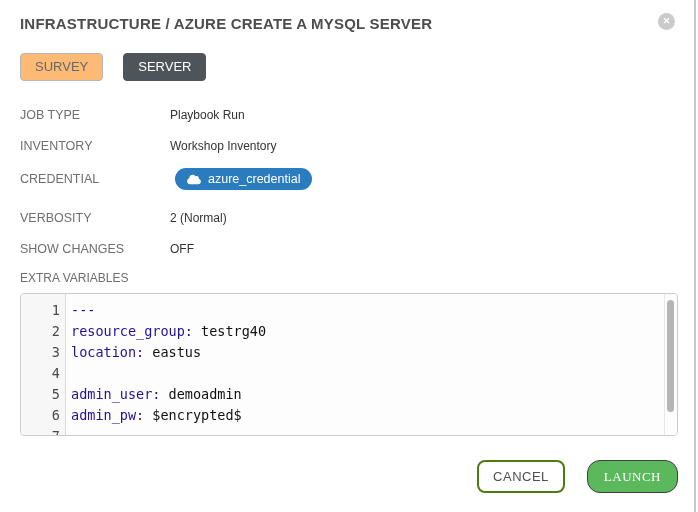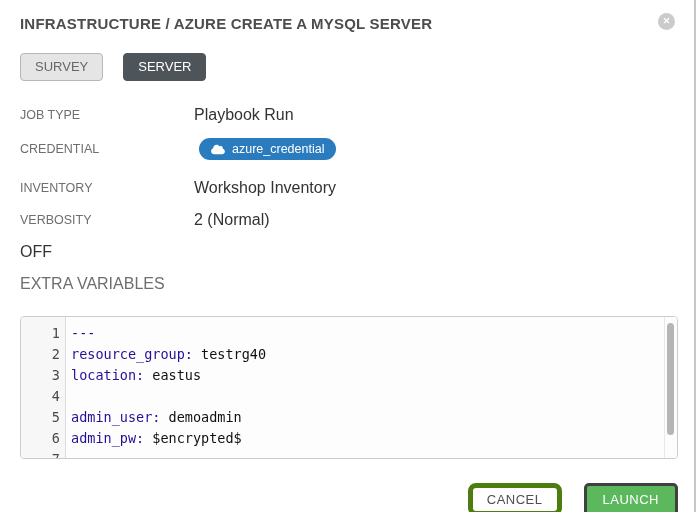--- a/index.html
+++ b/index.html
@@ -12,99 +12,100 @@
   .modal-title { font-size:15px; font-weight:bold; color:#4d4d4d; letter-spacing:.2px;
     text-transform:uppercase; line-height:18px; }
   .close-btn { position:absolute; top:13px; right:23px; width:17px; height:17px; border:none;
     border-radius:50%; background:#cbcbcb; cursor:pointer; padding:0; }
   .close-btn::before { content:"✕"; color:#fff; font-size:9px; font-weight:bold;
     display:block; line-height:17px; text-align:center; }
 
   
   .tabs { margin-top:20px; display:flex; gap:20px; }
   .tab { font-size:13px; line-height:16px; padding:5px 14px; border-radius:4px; cursor:pointer;
-    border:1px solid #b7b7b7; background:#e5e5e5; color:#676767; font-family:inherit; }
+    border:1px solid #b7b7b7; background:#fdba74; color:#676767; font-family:inherit; }
   .tab.active { background:var(--tab-active-bg,#4d545a); border-color:var(--tab-active-bg,#4d545a);
     color:#fff; }
 
   
   .details { margin-top:25px; }
-  .detail-row { display:flex; align-items:center; min-height:17px; margin-bottom:14px;gap:24px; }
+  .detail-row { display:flex; align-items:center; min-height:17px; margin-bottom:14px; }
   .detail-row.badge-row { margin-bottom:19px; }
   .detail-label { width:150px; flex:0 0 150px; font-size:12.5px; color:#6e6e6e; }
-  .detail-value { font-size:16px; color:#333;text-align:right; }
+  .detail-value { font-size:12px; color:#333;text-align:right; }
   .cred-badge { display:inline-flex; align-items:center; gap:7px; margin-left:5px;
     background:var(--badge-blue,#2b7bbf); color:#fff; font-size:12.5px;
     padding:4px 12px; border-radius:12px; cursor:pointer; }
   .cloud-icon svg { width:14px; height:11px; display:block; fill:#fff; }
 
   
-  .extra-vars-label { font-size:16px; color:#6e6e6e; margin-bottom:23px; }
+  .extra-vars-label { font-size:12px; color:#6e6e6e; margin-bottom:8px; }
   .editor { position:relative; height:143px; border:1px solid #ccc; border-radius:4px;
     overflow:hidden; background:#fdfdfd; cursor:text; }
   .gutter-bg { position:absolute; left:0; top:0; bottom:0; width:45px; background:#f7f7f7;
     border-right:1px solid #dcdcdc; }
   .lines { position:relative; padding-top:6px; }
   .cm-line { display:flex; height:21px; line-height:21px;
     font-family:"DejaVu Sans Mono", monospace; font-size:13.5px; }
   .ln { width:45px; flex:0 0 45px; text-align:right; padding-right:6px; color:#494949; }
   .code { padding-left:5px; white-space:pre; color:#111; }
   .tok-key { color:var(--code-key,#221199); }
   .tok-plain { color:#111; }
   .scroll-track { position:absolute; top:0; right:0; bottom:0; width:13px;
     border-left:1px solid #e8e8e8; background:#fcfcfc; }
   .scroll-thumb { position:absolute; top:6px; right:3px; width:7px; height:112px;
     border-radius:4px; background:#b5b5b5; cursor:grab; }
 
   
   .footer { margin-top:24px; display:flex; justify-content:flex-end; gap:22px; }
   .btn { font-family:inherit; font-size:13px; letter-spacing:.5px; height:33px; cursor:pointer; }
-  .btn-cancel { padding:0 14px; background:#fff; border:5px solid #4d7c0f; border-radius:8px;
+  .btn-cancel { padding:0 14px; background:#fff; border:2px solid #4d7c0f; border-radius:8px;
     color:#4f4f4f; }
-  .btn-launch { padding:0 16px; background:var(--launch-green,#5cb85c); border:3px solid #404040;
-    border-radius:5px; color:#fff; }
+  .btn-launch { padding:0 16px; background:var(--launch-green,#5cb85c); border:1px solid #404040;
+    border-radius:13px; color:#fff;font-family:Liberation Serif, serif; }
 </style>
 </head>
 <body>
 
 <div class="modal">
 
   <div class="modal-title">INFRASTRUCTURE / AZURE CREATE A MYSQL SERVER</div>
   <button class="close-btn" aria-label="close"></button>
 
   <div class="tabs">
     <button class="tab">SURVEY</button>
     <button class="tab active">SERVER</button>
   </div>
 
   <div class="details">
     <div class="detail-row">
       <div class="detail-label">JOB TYPE</div>
       <div class="detail-value">Playbook Run</div>
     </div>
+    <div class="detail-row">
+      <div class="detail-label">INVENTORY</div>
+      <div class="detail-value">Workshop Inventory</div>
+    </div>
     <div class="detail-row badge-row">
       <div class="detail-label">CREDENTIAL</div>
       <span class="cred-badge">
         <span class="cloud-icon">
           <svg viewBox="0 0 640 512" xmlns="http://www.w3.org/2000/svg">
               <path d="M537.6 226.6c4.1-10.7 6.4-22.4 6.4-34.6 0-53-43-96-96-96-19.7 0-38.1 6-53.3 16.2C367 64.2 315.3 32 256 32c-88.4 0-160 71.6-160 160 0 2.7.1 5.4.2 8.1C40.2 219.8 0 273.2 0 336c0 79.5 64.5 144 144 144h368c70.7 0 128-57.3 128-128 0-61.9-44-113.6-102.4-125.4z"></path>
             </svg>
         </span>
         <span>azure_credential</span>
       </span>
     </div>
     <div class="detail-row">
-      <div class="detail-label">INVENTORY</div>
-      <div class="detail-value">Workshop Inventory</div>
-    </div>
-    <div class="detail-row">
       <div class="detail-label">VERBOSITY</div>
       <div class="detail-value">2 (Normal)</div>
     </div>
     <div class="detail-row">
+      <div class="detail-label">SHOW CHANGES</div>
       <div class="detail-value">OFF</div>
     </div>
   </div>
 
   <div class="extra-vars">
     <div class="extra-vars-label">EXTRA VARIABLES</div>
     <div class="editor">
       <div class="gutter-bg"></div>
       <div class="lines">
           <div class="cm-line">

